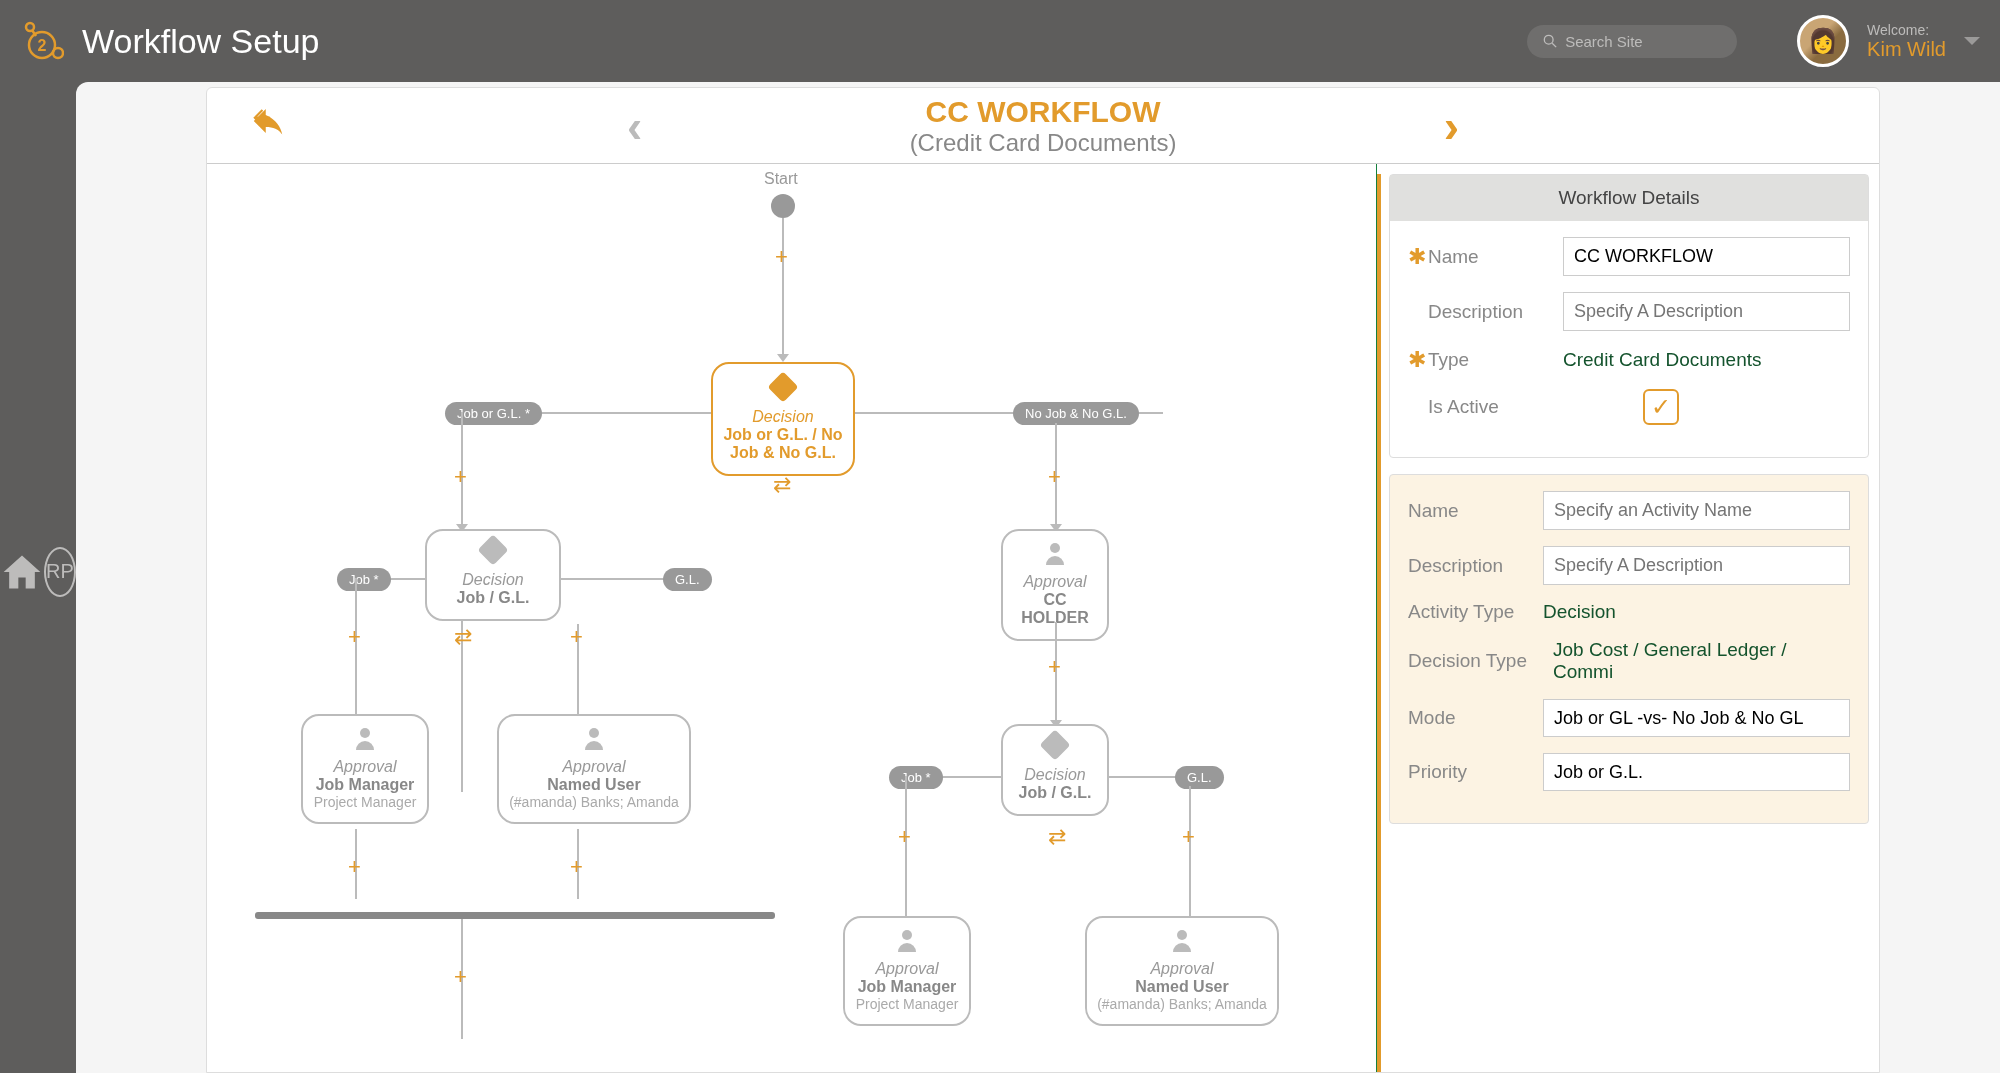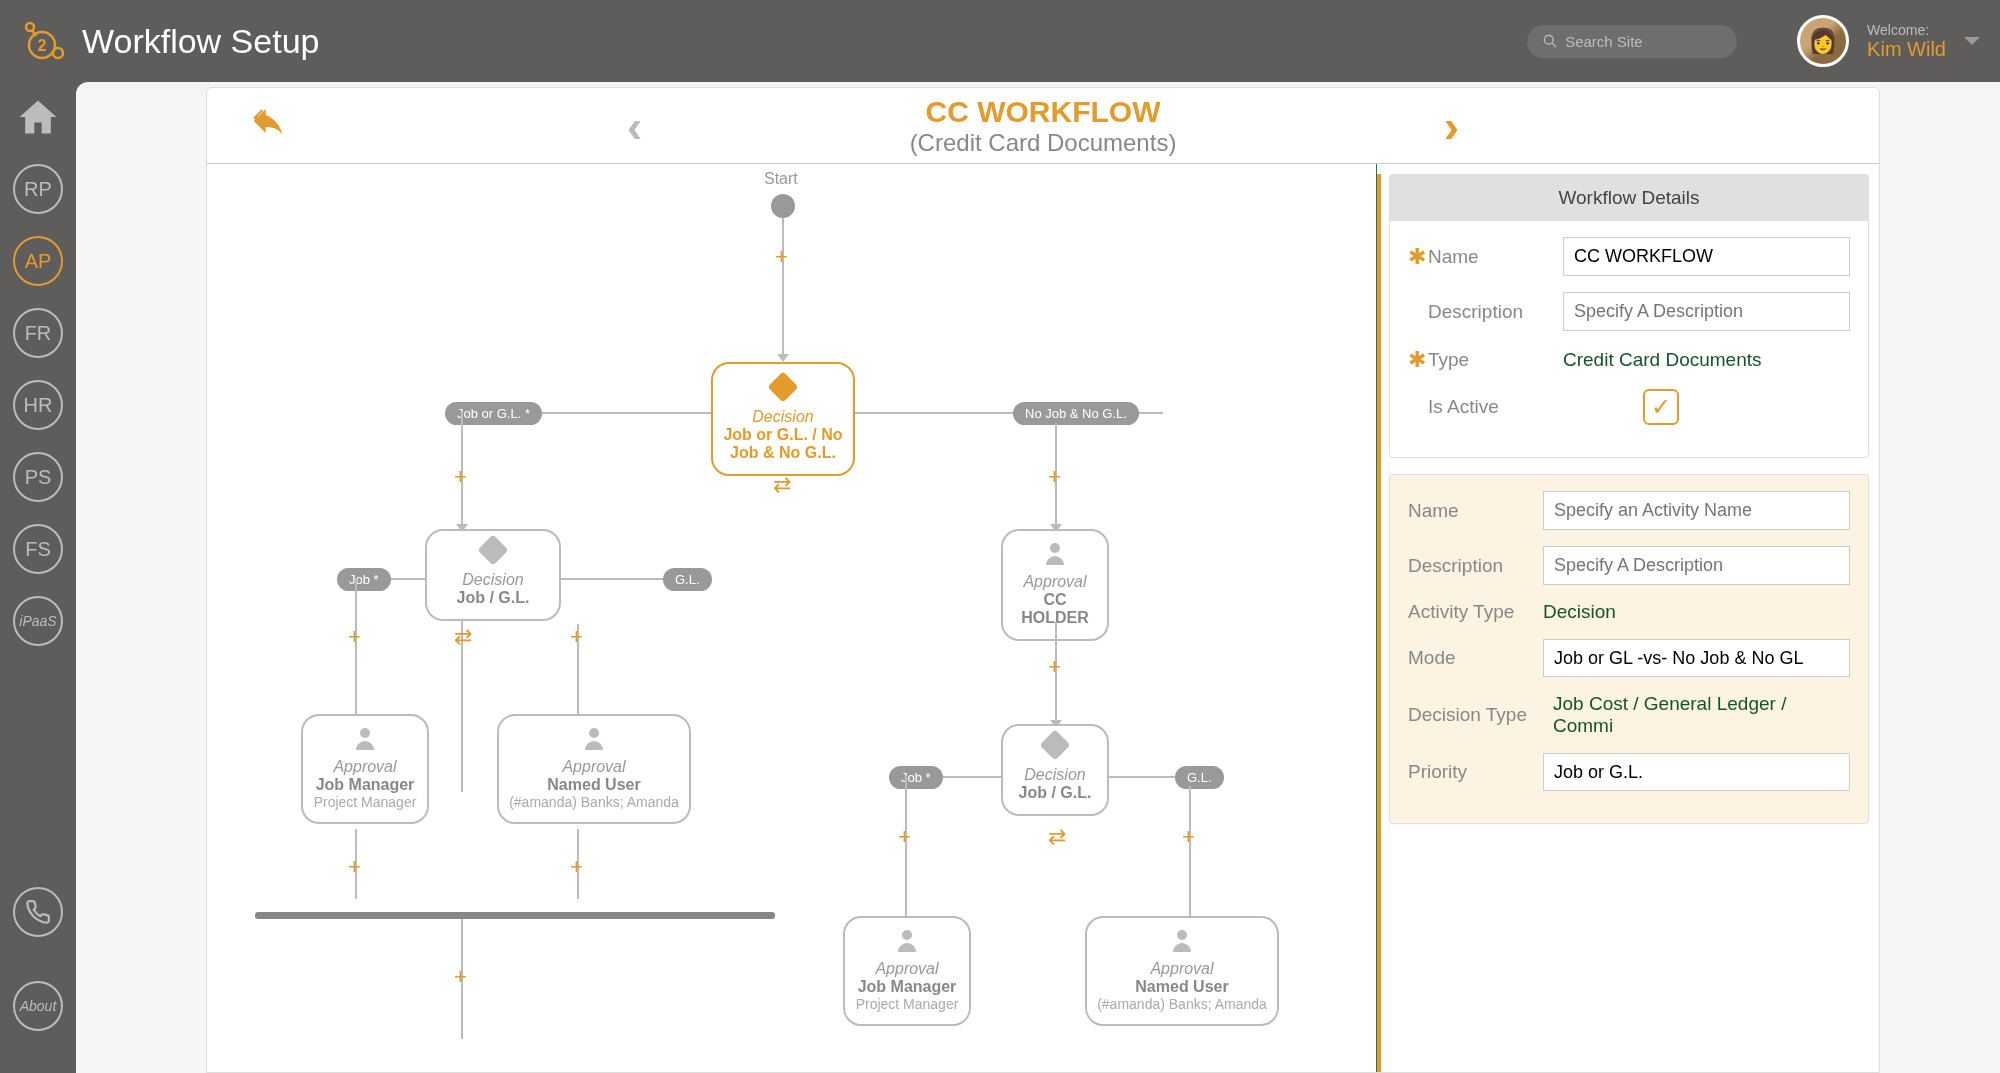--- a/index.html
+++ b/index.html
@@ -14,21 +14,21 @@
 .search-wrap svg { width: 16px; height: 16px; fill: #bdbcbb; }
 .search-input { background: transparent; border: none; color: #bdbcbb; font-size: 15px; margin-left: 8px; outline: none; width: 100%; }
 .search-input::placeholder { color: #bdbcbb; }
 .avatar { width: 52px; height: 52px; border-radius: 50%; background: linear-gradient(135deg,#c9a574 40%,#8a6b3f 60%); border: 3px solid #fff; margin-right: 18px; display:flex; align-items:center; justify-content:center; font-size:24px; }
 .user-meta { color: #fff; font-size: 14px; }
 .user-meta .welcome { color: #bdbcbb; font-size: 14px; }
 .user-meta .name { color: #e29b2c; font-size: 20px; font-weight: 500; }
 .caret { width: 0; height: 0; border-left: 8px solid transparent; border-right: 8px solid transparent; border-top: 8px solid #9b9a99; margin-left: 18px; }
 
 
-.sidebar { position: absolute; left: 0; top: 82px; bottom: 0; width: 76px; background: #5e5d5c; display: flex; flex-direction: column; align-items: center; padding-top: 10px; }
+.sidebar { position: absolute; left: 0; top: 82px; bottom: 0; width: 76px; background: #5e5d5c; display: flex; align-items: center; padding-top: 10px; }
 .side-item { width: 50px; height: 50px; border-radius: 50%; border: 2.5px solid #bdbcbb; color: #bdbcbb; display: flex; align-items: center; justify-content: center; font-size: 20px; font-weight: 400; margin-bottom: 22px; cursor: pointer; }
 .side-item.home { border: none; font-size: 40px; }
 .side-item.active { border-color: #e29b2c; color: #e29b2c; }
 .side-item.small { font-size: 14px; font-style: italic; }
 .sidebar-bottom { margin-top: auto; padding-bottom: 20px; display:flex; flex-direction:column; align-items:center; gap:22px;}
 
 
 .content { position: absolute; left: 76px; top: 82px; right: 0; bottom: 0; background: #f5f5f5; border-top-left-radius: 12px; overflow: hidden; }
 .inner { position: absolute; left: 130px; top: 5px; right: 120px; bottom: 0; background: #fff; border: 1px solid #ddd; border-radius: 6px 6px 0 0; overflow:hidden; }
 
@@ -308,28 +308,28 @@
           </div>
           <div class="panel-row">
             <label>Description</label>
             <input type="text" placeholder="Specify A Description" style="">
           </div>
           <div class="panel-row">
             <label>Activity Type</label>
             <div class="static-val">Decision</div>
           </div>
           <div class="panel-row">
+            <label style="width:145px;">Decision Type</label>
+            <div class="static-val">Job Cost / General Ledger / Commi</div>
+          </div>
+          <div class="panel-row">
             <label>Mode</label>
             <select><option>Job or GL -vs- No Job &amp; No GL</option></select>
           </div>
           <div class="panel-row">
-            <label style="width:145px;">Decision Type</label>
-            <div class="static-val">Job Cost / General Ledger / Commi</div>
-          </div>
-          <div class="panel-row">
             <label>Priority</label>
             <select><option>Job or G.L.</option></select>
           </div>
         </div>
       </div>
     </div>
 
   </div>
 </div>
 

